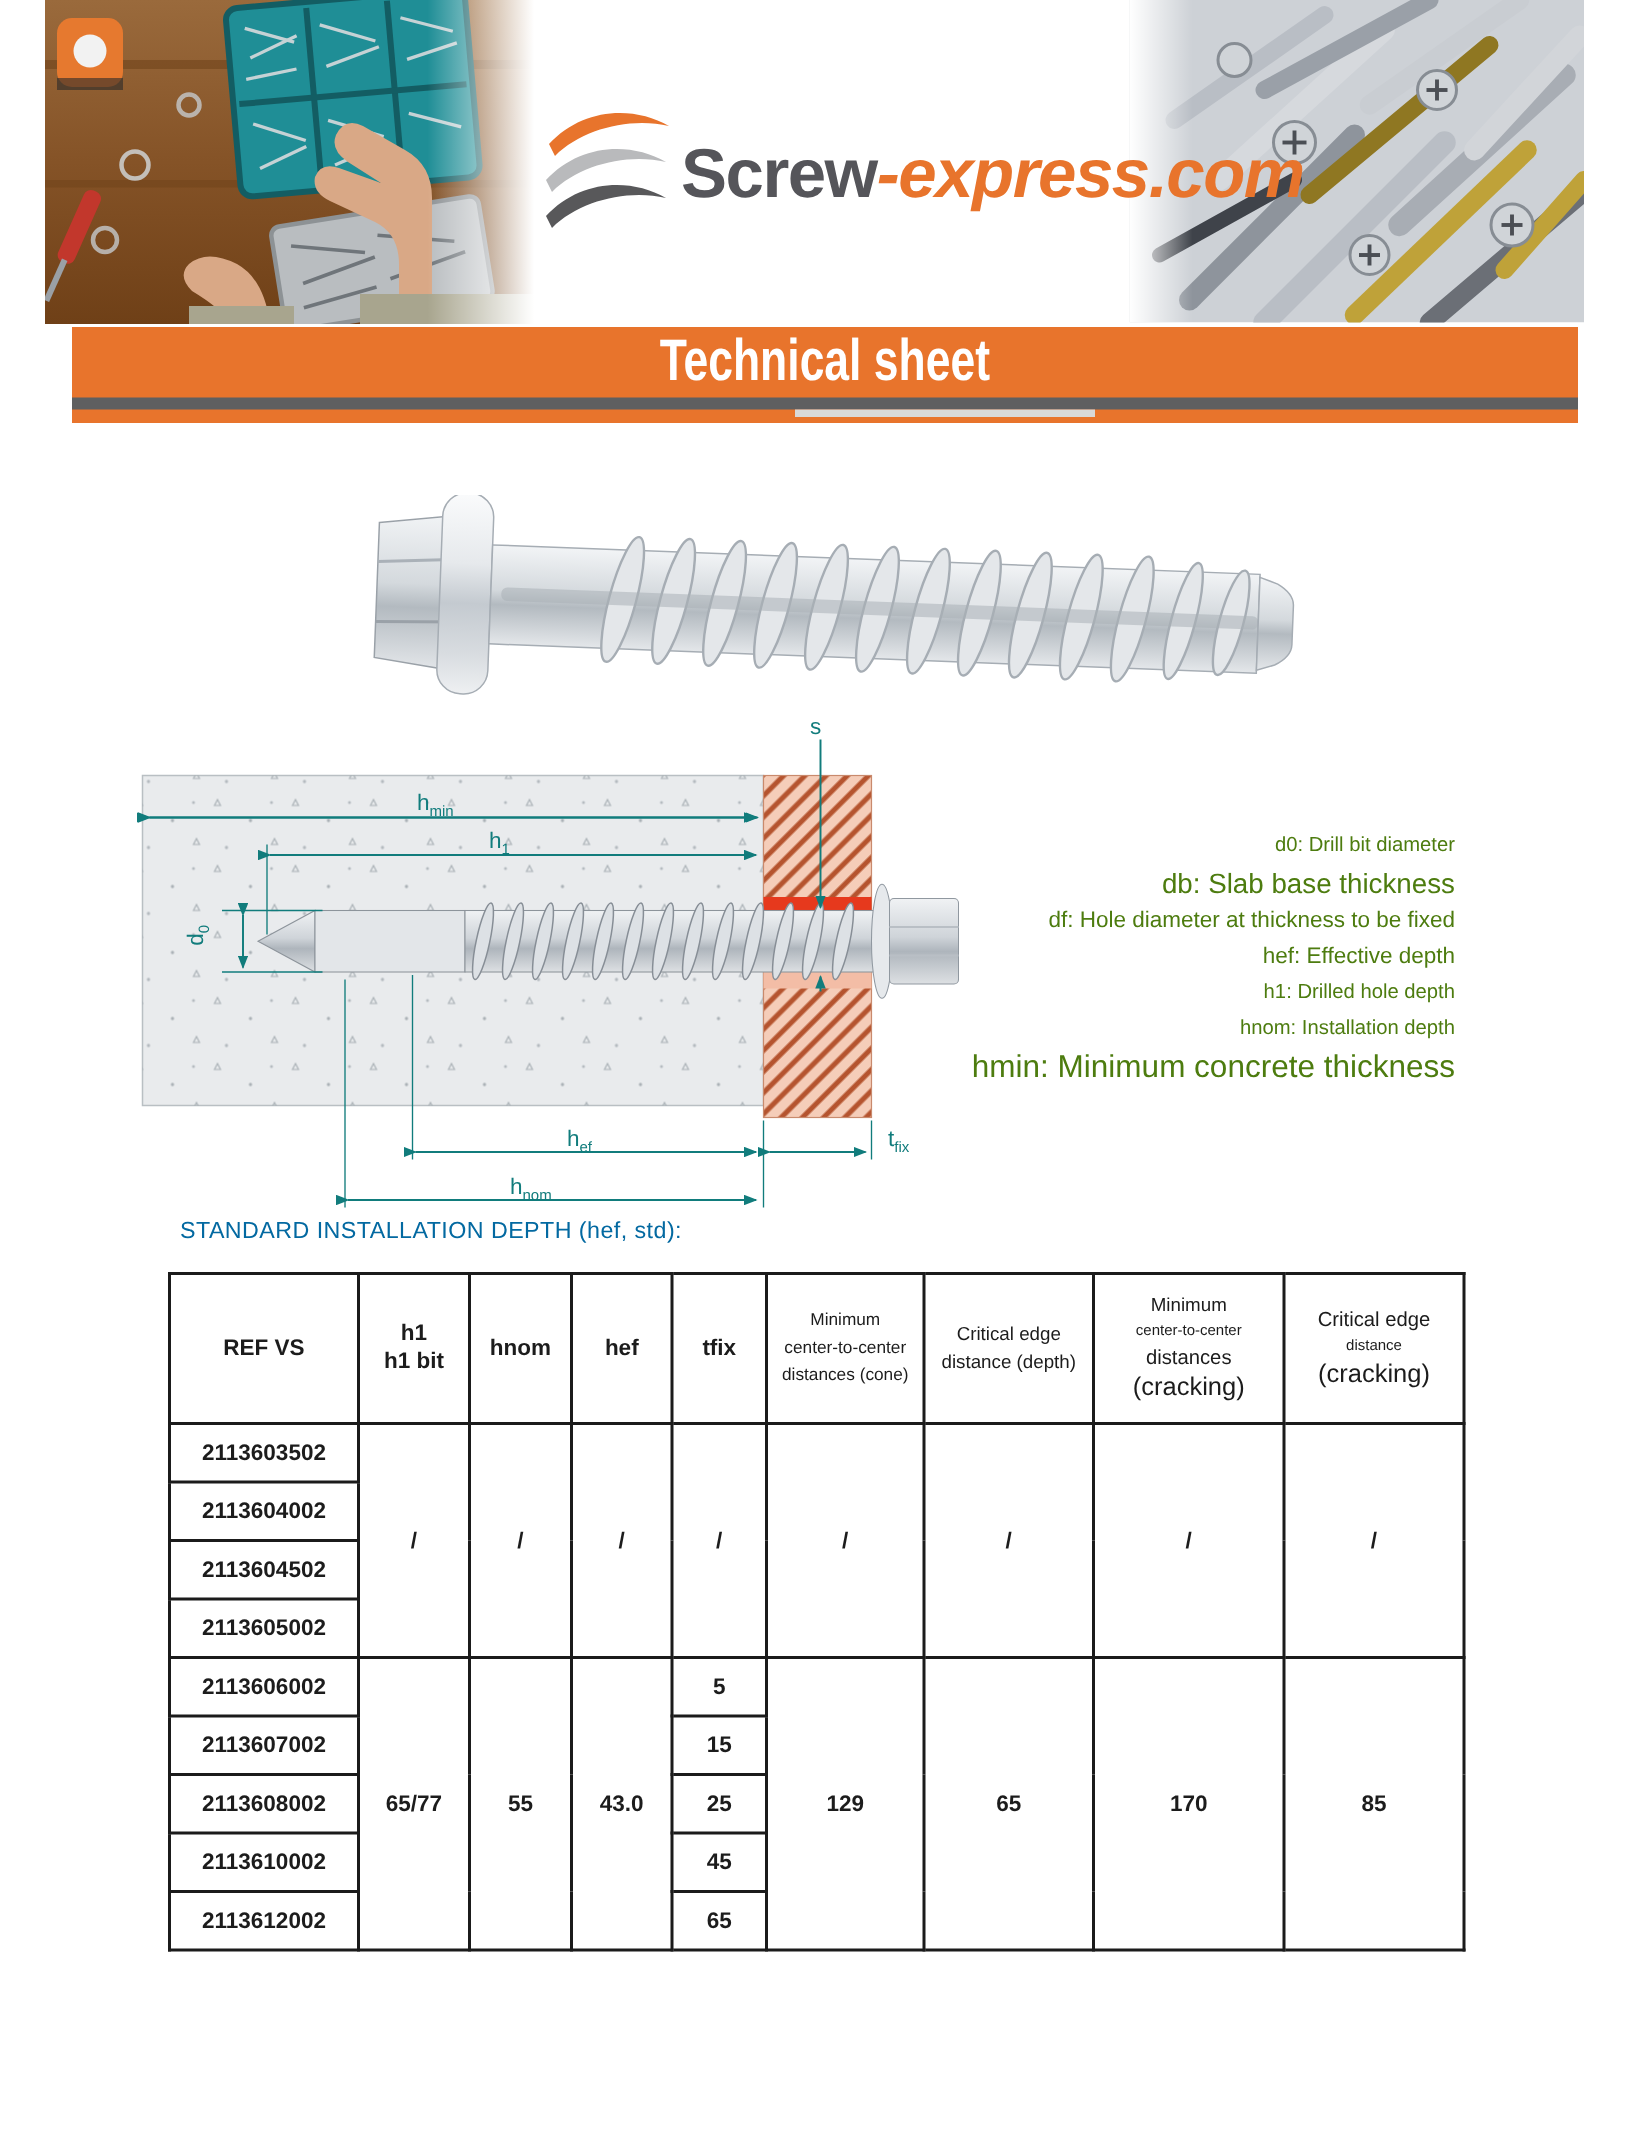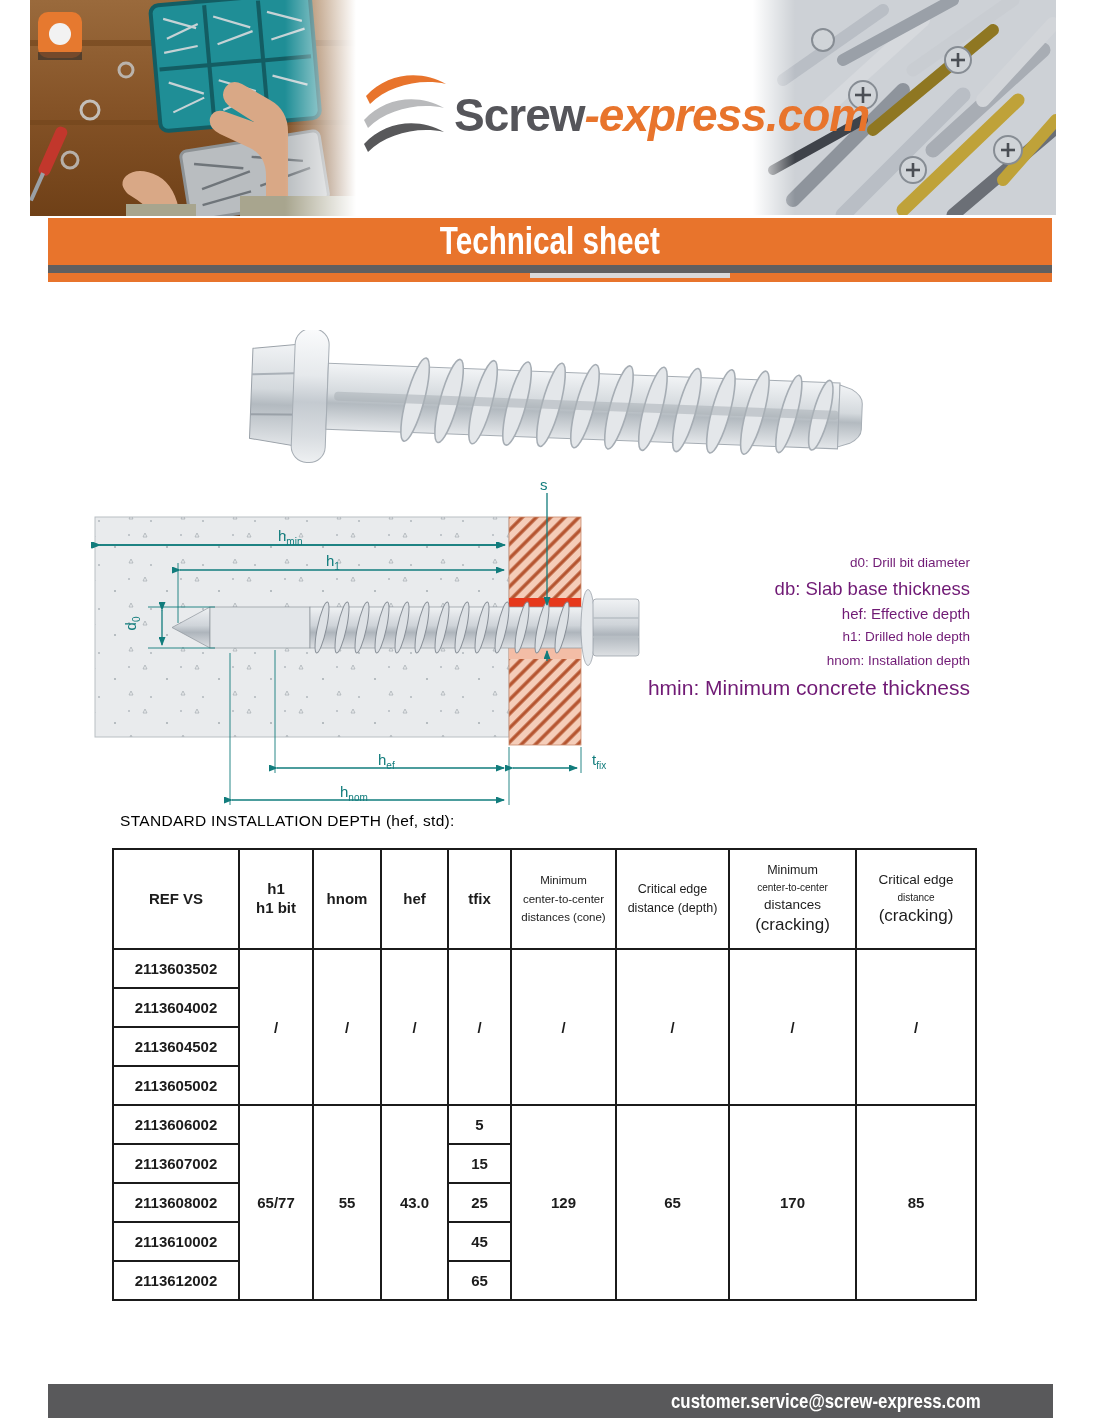--- a/index.html
+++ b/index.html
@@ -24,29 +24,29 @@
   #title-strip{left:48px;top:265px;width:1004px;height:8px;background:#5f5f60;}
   #title-strip2{left:530px;top:273px;width:200px;height:5px;background:#d9d9d9;}
 
   
   .dim-label{position:absolute;color:#117c7c;font-size:15px;line-height:1;}
   .dim-label i{font-style:normal;}
   .dim-label sub{font-size:10px;}
   #lbl-d0{transform:rotate(-90deg);transform-origin:center;}
 
   
-  #legend{left:470px;top:556px;width:500px;text-align:right;color:#701a75;}
+  #legend{left:470px;top:556px;width:500px;text-align:right;color:#4d7c0f;}
   #legend div{line-height:1;}
   .lg-s{font-size:13.5px;margin-bottom:10px;}
   .lg-m{font-size:15px;margin-bottom:9px;}
   .lg-l{font-size:18.5px;margin-bottom:8px;}
   .lg-l2{font-size:21px;margin-bottom:9px;}
 
   
-  #caption{left:120px;top:812px;font-size:15.5px;color:#000000;letter-spacing:.3px;}
+  #caption{left:120px;top:812px;font-size:15.5px;color:#0369a1;letter-spacing:.3px;}
 
   
   #table-wrap{left:112px;top:848px;}
   table.spec{border-collapse:collapse;table-layout:fixed;width:863px;background:#fff;}
   table.spec th,table.spec td{border:2px solid #1b1b1b;text-align:center;vertical-align:middle;
     padding:0;color:#1c1c1c;overflow:hidden;}
   tr.hdr{height:100px;}
   tr.row{height:39px;}
   .hb{font-size:15px;font-weight:bold;line-height:1.25;}
   .hs1{font-size:11.5px;font-weight:normal;line-height:1.6;}
@@ -324,20 +324,21 @@
   <span class="dim-label abs" style="left:326px;top:553px;"><i>h</i><sub>1</sub></span>
   <span class="dim-label abs" style="left:540px;top:477px;"><i>s</i></span>
   <span class="dim-label abs" id="lbl-d0" style="left:126px;top:614px;"><i>d</i><sub>0</sub></span>
   <span class="dim-label abs" style="left:378px;top:752px;"><i>h</i><sub>ef</sub></span>
   <span class="dim-label abs" style="left:592px;top:752px;"><i>t</i><sub>fix</sub></span>
   <span class="dim-label abs" style="left:340px;top:784px;"><i>h</i><sub>nom</sub></span>
 
   <div id="legend" class="abs">
     <div class="lg-s">d0: Drill bit diameter</div>
     <div class="lg-l">db: Slab base thickness</div>
+    <div class="lg-m">df: Hole diameter at thickness to be fixed</div>
     <div class="lg-m">hef: Effective depth</div>
     <div class="lg-s">h1: Drilled hole depth</div>
     <div class="lg-s">hnom: Installation depth</div>
     <div class="lg-l2">hmin: Minimum concrete thickness</div>
   </div>
 
   <div id="caption" class="abs">STANDARD INSTALLATION DEPTH (hef, std):</div>
 
   <div id="table-wrap" class="abs">
     <table class="spec">
@@ -429,17 +430,14 @@
         <td class="val">45</td>
       </tr>
       <tr class="row">
         <td class="ref">2113612002</td>
         <td class="val">65</td>
       </tr>
       </tbody>
     </table>
   </div>
 
-  <div id="footer" class="abs">
-    <span>customer.service@screw-express.com</span>
-  </div>
 
 </div>
 
 </body></html>

